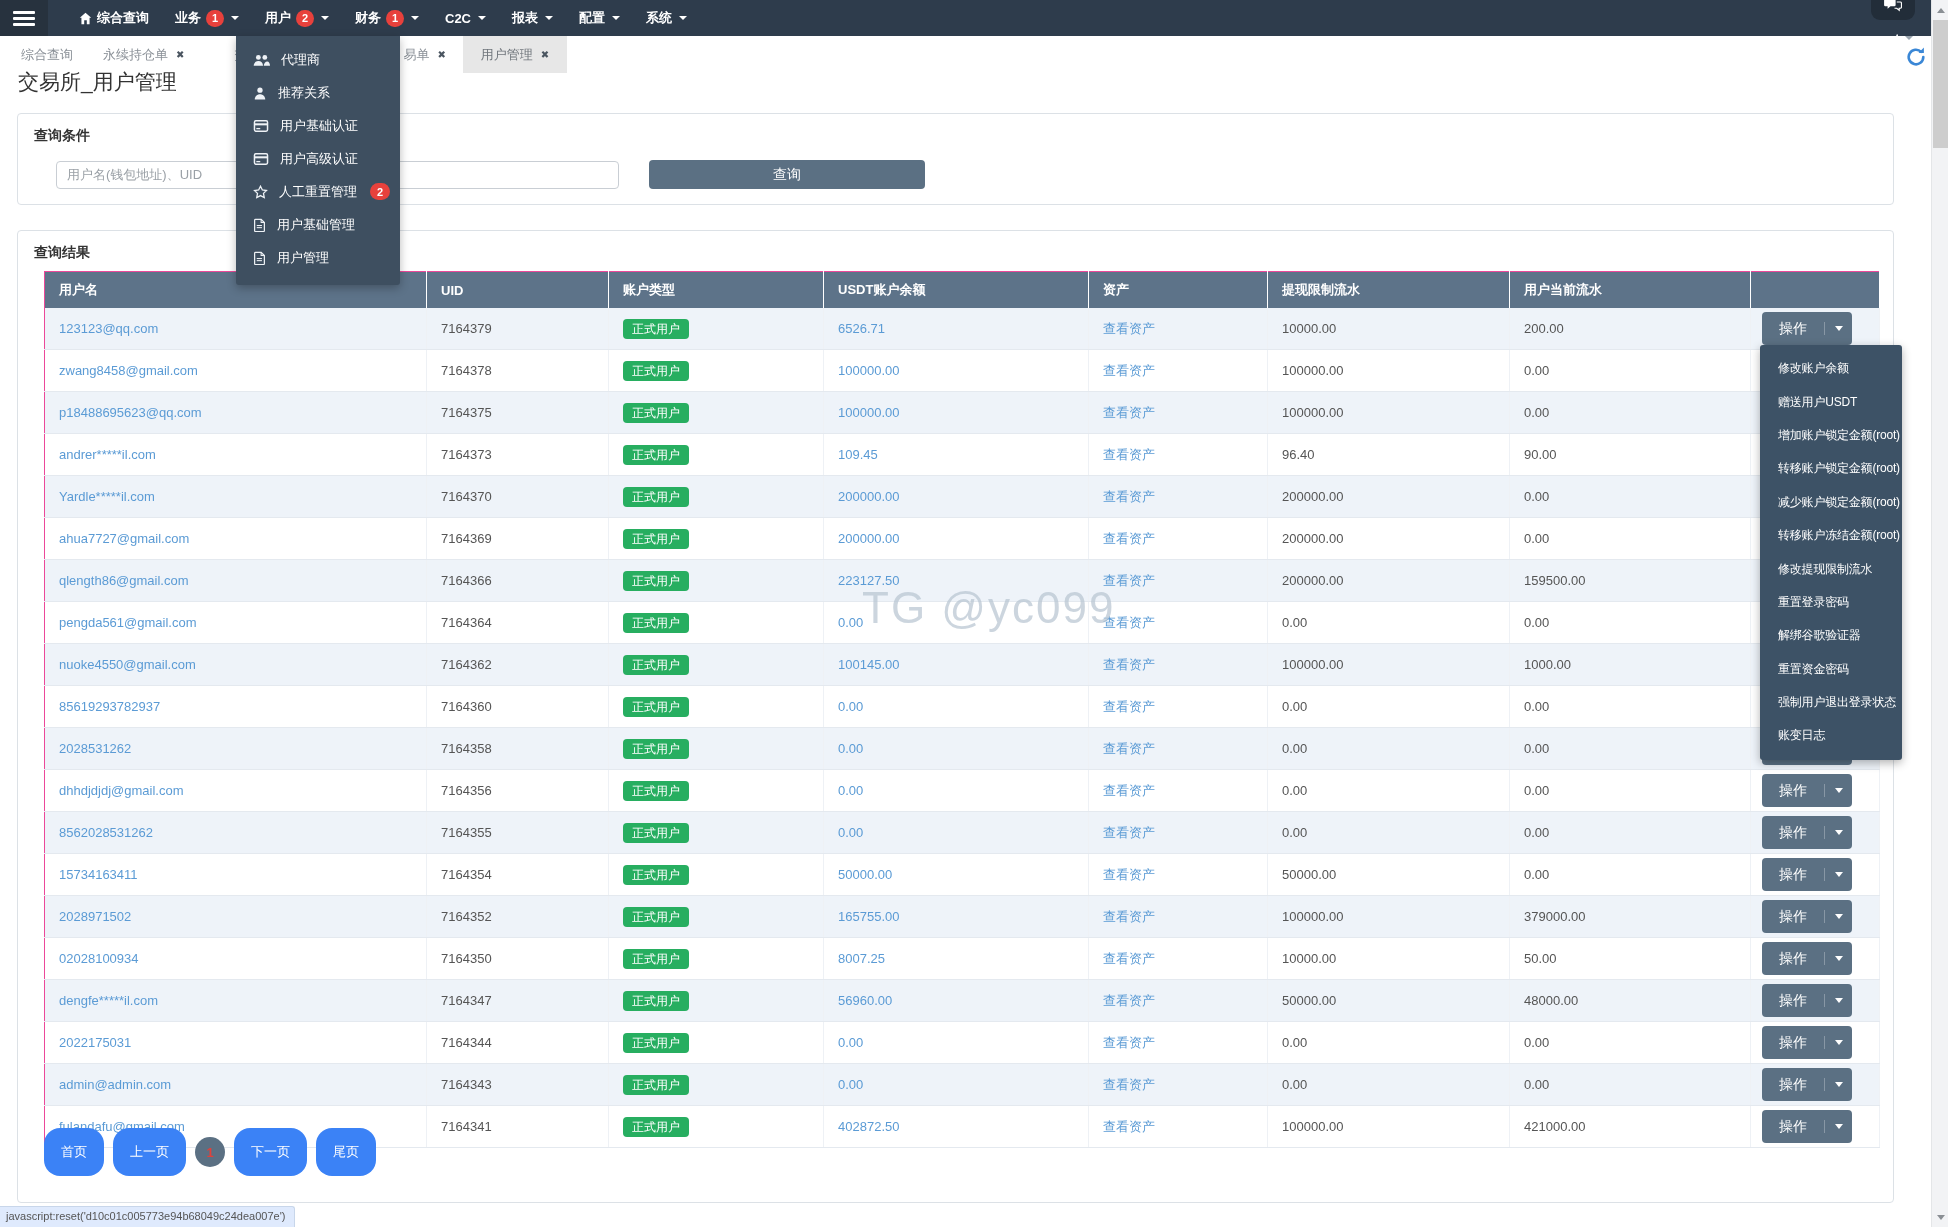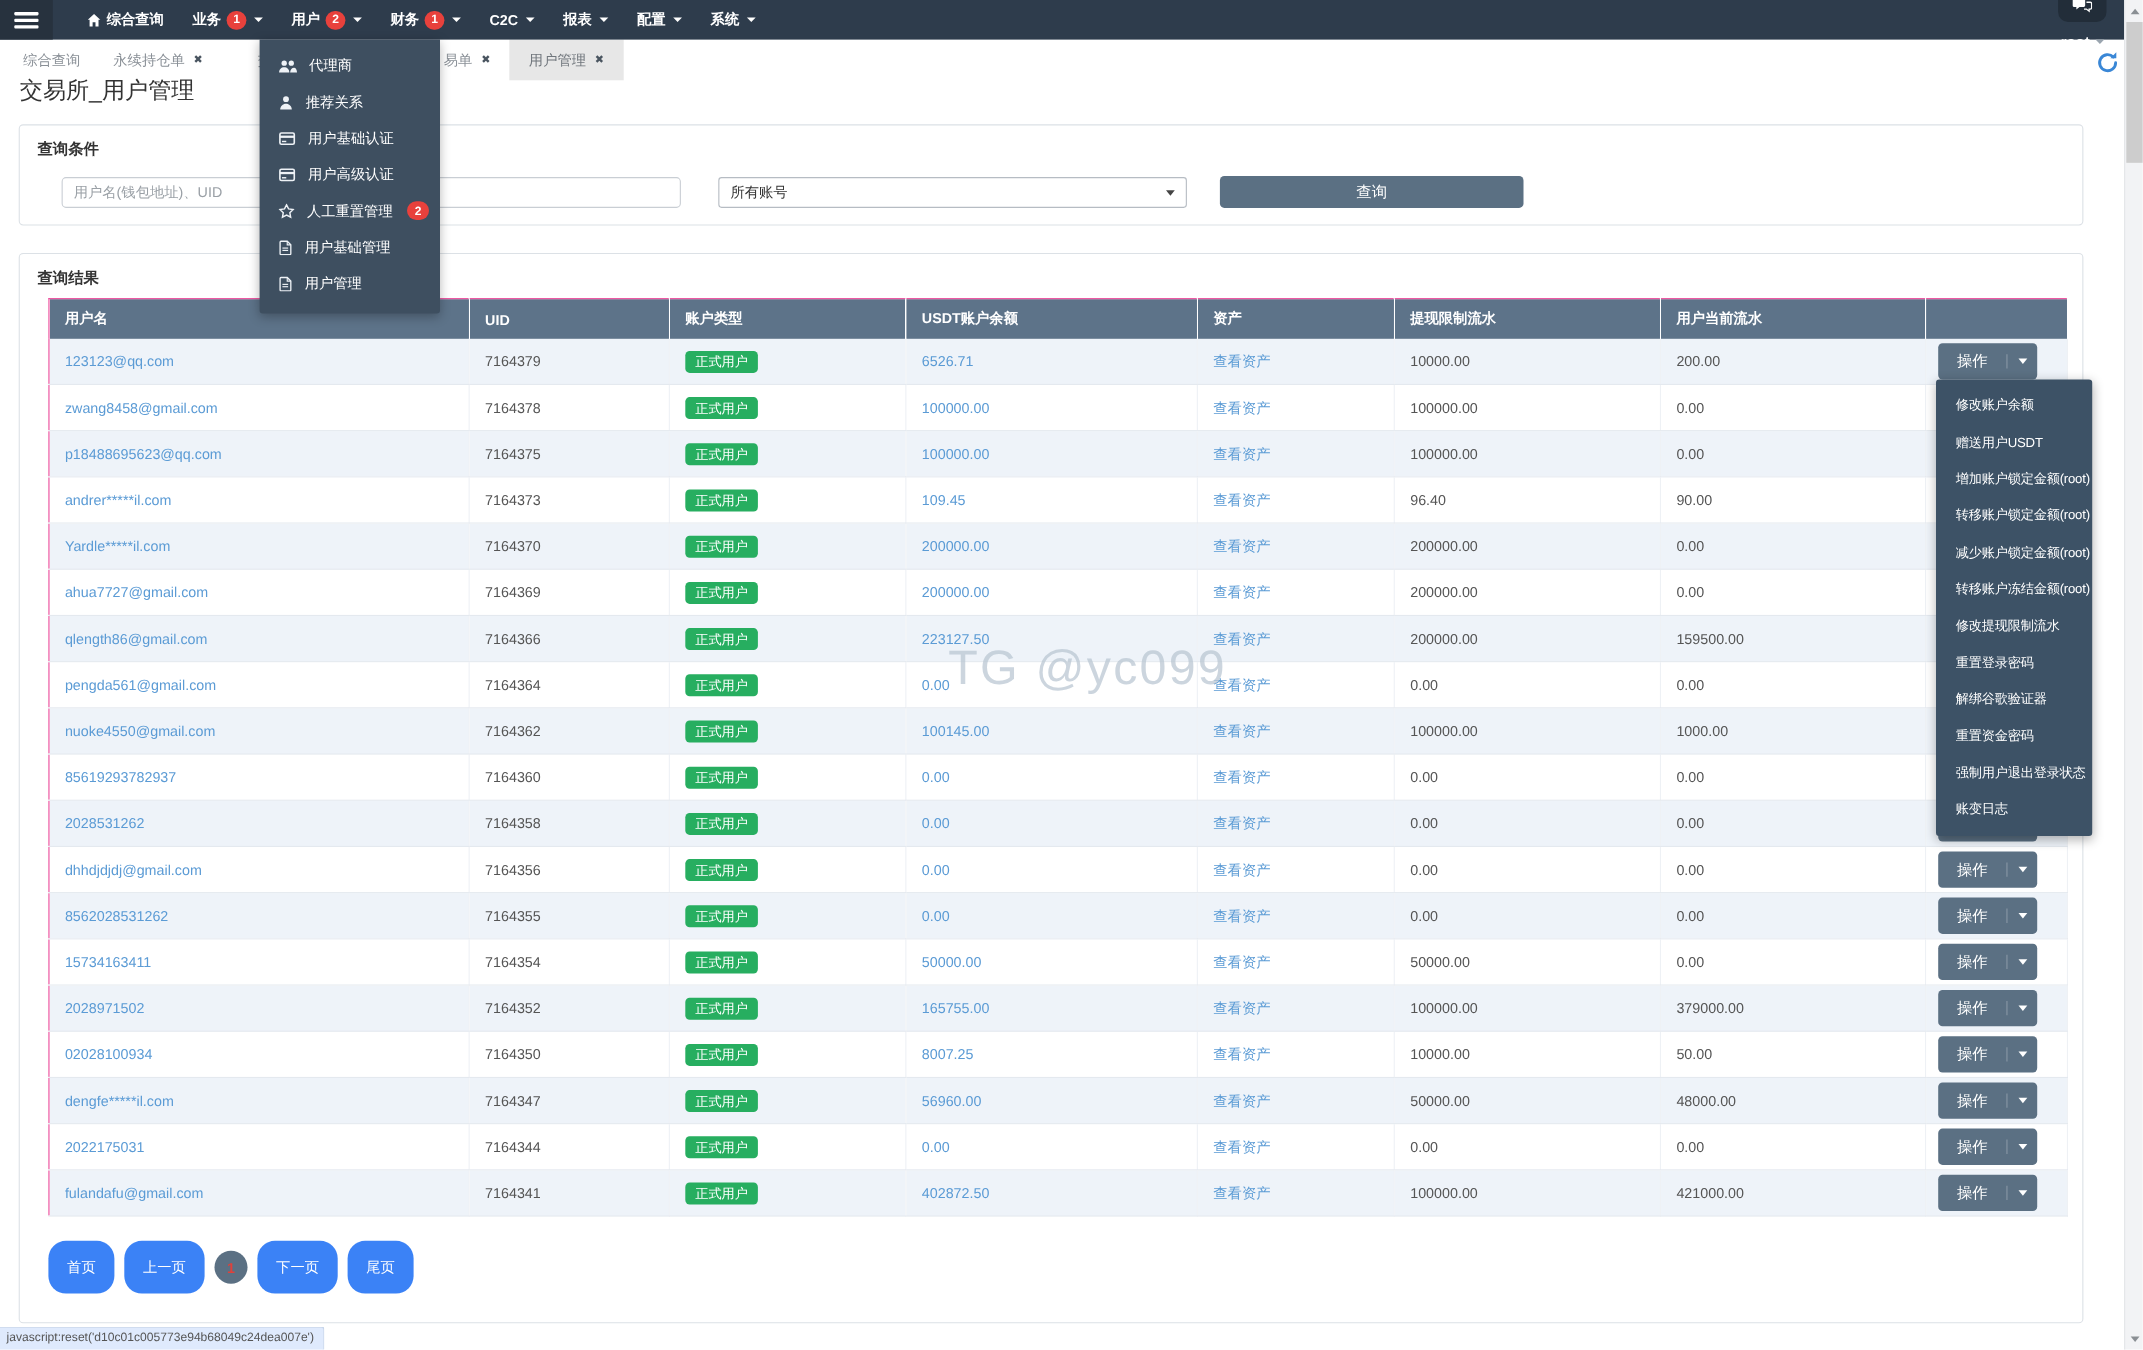--- a/index.html
+++ b/index.html
@@ -199,24 +199,20 @@
       <path d="M19.9 2.5v5.4h-5.4z" fill="#3a87d6"></path>
     </svg>
 </span>
 
 <div class="page-title">交易所_用户管理</div>
 
 <div class="panel query-panel">
   <div class="panel-title">查询条件</div>
   <div class="query-controls">
     <input class="q-input" type="text" placeholder="用户名(钱包地址)、UID" style="">
-    <div class="select-box">
-      <span>所有账号</span>
-      <span class="select-caret"></span>
-    </div>
     <button class="search-btn">查询</button>
   </div>
 </div>
 
 <div class="panel results-panel">
   <div class="panel-title">查询结果</div>
   <table class="results">
     <colgroup>
       <col style="width:382px">
         <col style="width:182px">
@@ -504,20 +500,35 @@
           <td>0.00</td>
           <td>0.00</td>
           <td class="td-action"><span class="action-btn">
               <span class="action-main">操作</span>
               <span class="action-caret-seg">
                 <span class="caret-white"></span>
               </span>
             </span></td>
         </tr>
         <tr>
+          <td><a class="link">admin@admin.com</a></td>
+          <td>7164343</td>
+          <td><span class="badge-green">正式用户</span></td>
+          <td><a class="link">0.00</a></td>
+          <td><a class="link">查看资产</a></td>
+          <td>0.00</td>
+          <td>0.00</td>
+          <td class="td-action"><span class="action-btn">
+              <span class="action-main">操作</span>
+              <span class="action-caret-seg">
+                <span class="caret-white"></span>
+              </span>
+            </span></td>
+        </tr>
+        <tr>
           <td><a class="link">fulandafu@gmail.com</a></td>
           <td>7164341</td>
           <td><span class="badge-green">正式用户</span></td>
           <td><a class="link">402872.50</a></td>
           <td><a class="link">查看资产</a></td>
           <td>100000.00</td>
           <td>421000.00</td>
           <td class="td-action"><span class="action-btn">
               <span class="action-main">操作</span>
               <span class="action-caret-seg">

